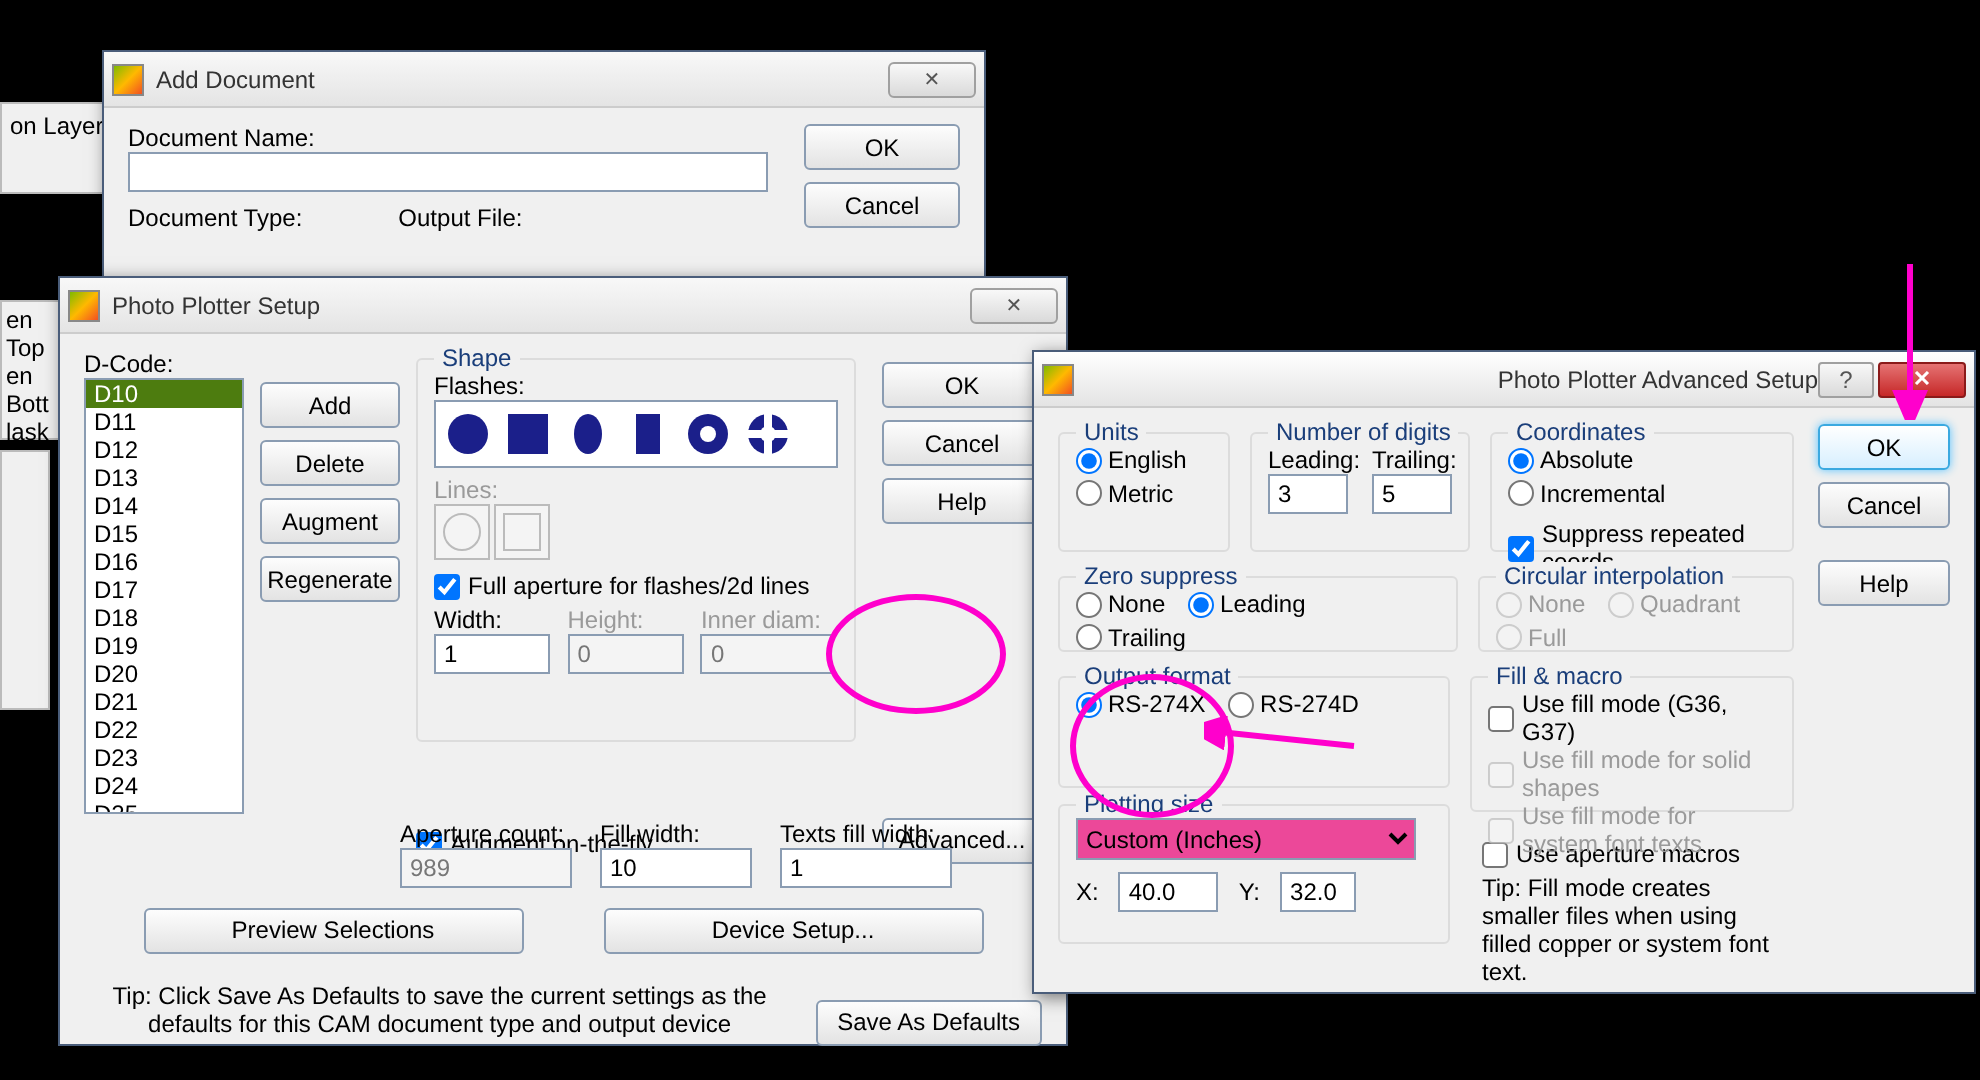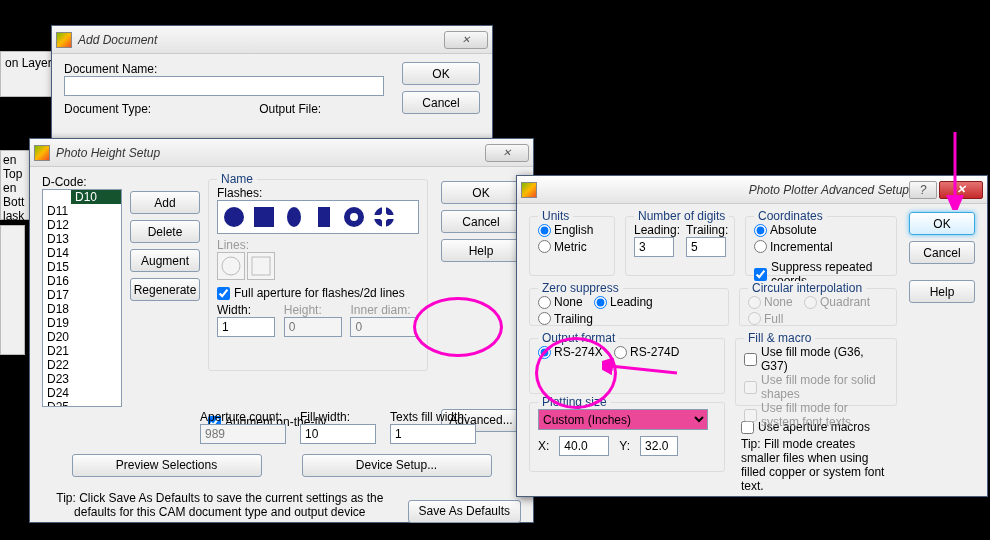--- a/index.html
+++ b/index.html
@@ -1,36 +1,36 @@
 <!DOCTYPE html>
 <html><head>
 <meta charset="utf-8">
 <style>
 * { box-sizing: border-box; font-family: "Segoe UI", Tahoma, sans-serif; font-size: 12px; }
 body { margin: 0; background: #000; width: 990px; height: 540px; position: relative; overflow: hidden; }
 
 .dialog { position: absolute; background: #f0f0f0; border: 1px solid #4a5d7a; box-shadow: 2px 2px 8px rgba(0,0,0,0.5); }
-.titlebar { height: 28px; background: linear-gradient(#f8f8f8,#e4e4e4); border-bottom: 1px solid #ccc; display: flex; align-items: center; padding: 0 4px; font-style: italic; }
+.titlebar { height: 28px; background: linear-gradient(#f8f8f8,#e4e4e4); border-bottom: 1px solid #ccc; display: flex; align-items: center; padding: 0 4px; }
 .titlebar .appicon { width: 16px; height: 16px; background: linear-gradient(135deg,#7FBA00,#FFB900,#F25022); border: 1px solid #888; margin-right: 6px; }
 .titlebar .title { flex: 1; color: #333; }
 .titlebar .closebtn { width: 44px; height: 18px; border: 1px solid #a0a0a0; border-radius: 3px; background: linear-gradient(#f8f8f8,#dadada); display:flex; align-items:center; justify-content:center; font-size:10px; color:#555; }
 .titlebar .closex { width: 44px; height: 18px; background: linear-gradient(#e57373,#c62828); border:1px solid #8b1a1a; border-radius:2px; color:#fff; display:flex; align-items:center; justify-content:center; font-size:11px; font-weight:bold; margin-left:2px; }
 .titlebar .minbtn { width: 28px; height: 18px; border:1px solid #a0a0a0; border-radius:2px; background: linear-gradient(#f8f8f8,#dadada); display:flex; align-items:center; justify-content:center; color:#555; }
 
 .body { padding: 8px 12px; }
 label.lbl { color:#000; }
 .txt { border: 1px solid #8a9cb2; background:#fff; height: 20px; padding: 1px 4px; }
 .txt[disabled] { background:#f4f4f4; color:#777; }
 .btn { height: 23px; min-width: 72px; border: 1px solid #8a9cb2; background: linear-gradient(#fdfdfd,#e3e3e3); border-radius: 3px; padding: 0 10px; display:inline-flex; align-items:center; justify-content:center; cursor:pointer; }
 .btn.highlight { border: 1px solid #3ba9e0; box-shadow: 0 0 5px #58c3ff; background: linear-gradient(#ffffff,#d7efff); }
 .group { border: 1px solid #dcdcdc; border-radius: 3px; padding: 6px 8px 8px; margin: 4px 4px 8px 0; position: relative; }
 .group > .legend { position:absolute; top:-8px; left:8px; background:#f0f0f0; padding:0 4px; color:#1a3e7a; }
 .listbox { border:1px solid #8a9cb2; background:#fff; overflow-y:auto; }
 .listbox .item { padding: 0 4px; line-height: 14px; font-size: 12px; }
-.listbox .item.sel { background:#14532d; color:#fff;margin-left:28px; }
+.listbox .item.sel { background:#4d7c0f; color:#fff; }
 .chk { display:inline-flex; align-items:center; gap:4px; }
 .flash { width:28px; height:28px; background:#fff; display:inline-flex; align-items:center; justify-content:center; margin-right:2px; }
 .linebox { width:28px; height:28px; border:1px solid #bbb; background:#f4f4f4; display:inline-flex; align-items:center; justify-content:center; margin-right:2px; }
 .radio { display:inline-flex; align-items:center; gap:3px; margin-right:8px; }
 input[type=radio],input[type=checkbox]{ margin:0; }
 .disabled-text { color:#9a9a9a; }
 .smalllbl { font-size:12px; }
 
 .bgpanel { position:absolute; background:#f0f0f0; border:1px solid #bbb; }
 .bgpanel span { color:#000; font-size:12px; }
@@ -62,37 +62,37 @@
   </div>
   <div class="body">
     <div style="display:flex; gap:12px;">
       <div style="flex:1;">
         <label class="lbl">Document Name:</label><br>
         <input class="txt" style="width: 320px;">
         <div style="display:flex; gap:20px; margin-top:6px;">
           <div>
             <label class="lbl">Document Type:</label>
           </div>
-          <div style="margin-left:88px;">
+          <div style="margin-left:28px;">
             <label class="lbl">Output File:</label>
           </div>
         </div>
       </div>
       <div style="width:78px; display:flex; flex-direction:column; gap:6px;">
         <div class="btn">OK</div>
         <div class="btn">Cancel</div>
       </div>
     </div>
   </div>
 </div>
 
 <div class="dialog" style="left:29px; top:138px; width:505px; height:385px;">
   <div class="titlebar">
     <span class="appicon"></span>
-    <span class="title">Photo Height Setup</span>
+    <span class="title">Photo Plotter Setup</span>
     <span class="closebtn">✕</span>
   </div>
   <div class="body" style="display:flex; flex-direction:column; height:calc(100% - 28px);">
     <div style="display:flex; gap:8px;">
 
       <div style="width:80px;">
         <label class="lbl">D-Code:</label>
         <div class="listbox" style="height:218px; width:80px;">
           <div class="item sel">D10</div>
           <div class="item">D11</div>
@@ -116,21 +116,21 @@
 
       <div style="width:70px; padding-top:16px; display:flex; flex-direction:column; gap:6px;">
         <div class="btn" style="min-width:66px;">Add</div>
         <div class="btn" style="min-width:66px;">Delete</div>
         <div class="btn" style="min-width:66px;">Augment</div>
         <div class="btn" style="min-width:66px;">Regenerate</div>
       </div>
 
       <div style="flex:1;">
         <div class="group" style="width:220px; height:192px;">
-          <span class="legend">Name</span>
+          <span class="legend">Shape</span>
           <div class="smalllbl">Flashes:</div>
           <div style="border:1px solid #8a9cb2; background:#fff; padding:2px; display:flex; margin-bottom:4px;">
             <span class="flash">
                 <svg width="22" height="22">
                   <circle cx="11" cy="11" r="10" fill="#1b1f8a"></circle>
                 </svg>
               </span>
             <span class="flash">
                 <svg width="22" height="22">
                   <rect x="1" y="1" width="20" height="20" fill="#1b1f8a"></rect>

